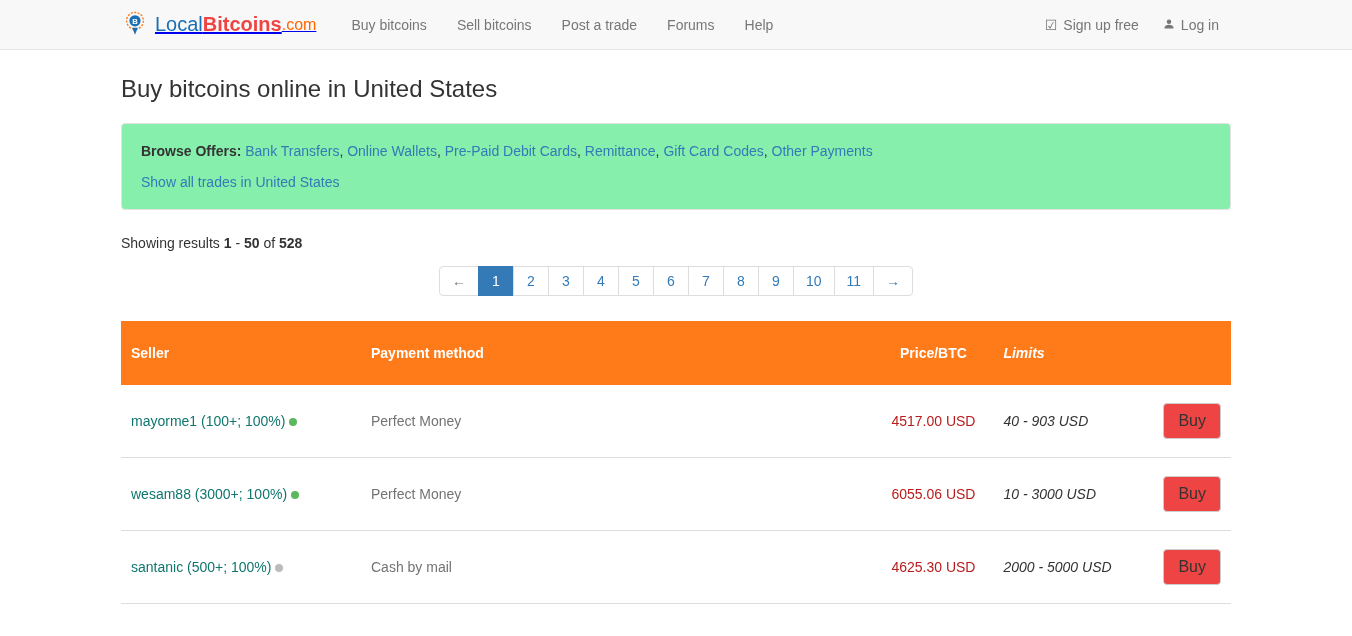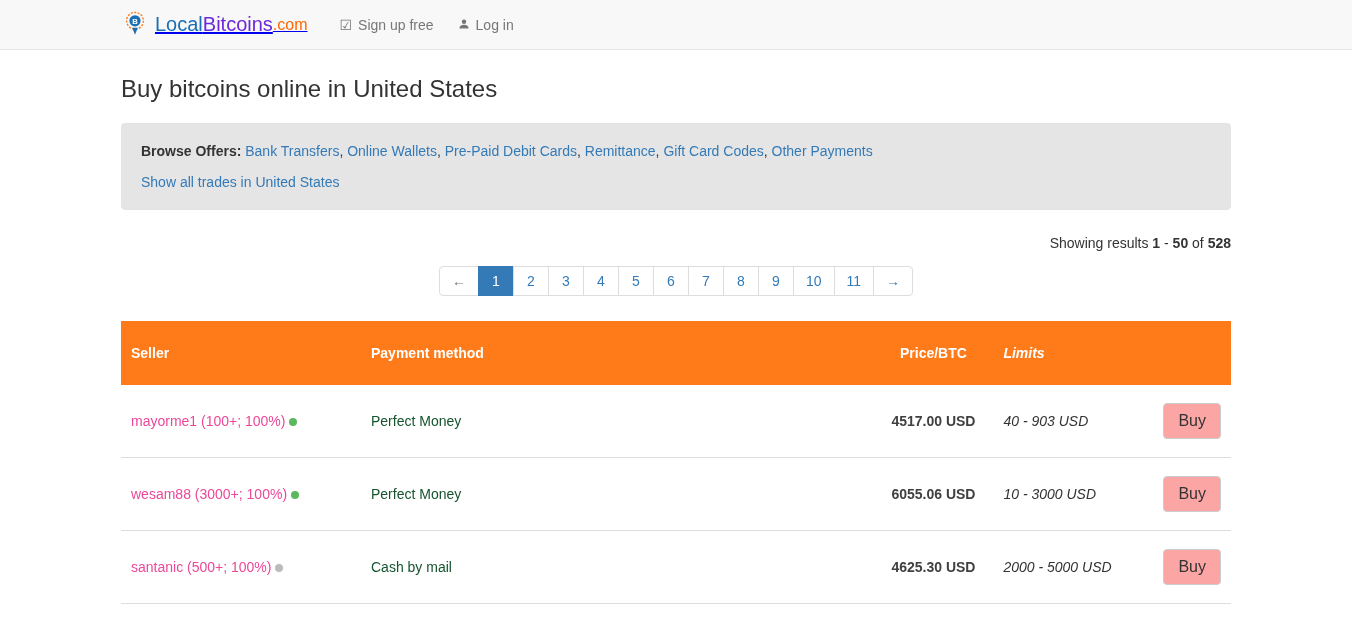--- a/index.html
+++ b/index.html
@@ -1,56 +1,56 @@
 <!DOCTYPE html>
 <html><head>
 <meta charset="utf-8">
 <style>
 * { box-sizing: border-box; margin: 0; padding: 0; }
 body { font-family: "Helvetica Neue", Helvetica, Arial, sans-serif; font-size: 14px; color: #333; background: #fff; }
 .navbar { background: #f8f8f8; border-bottom: 1px solid #e7e7e7; height: 50px; }
 .navbar-inner { max-width: 1140px; margin: 0 auto; display: flex; align-items: center; height: 100%; padding: 0 15px; }
 .logo { display: flex; align-items: center; font-size: 20px; font-weight: 500; margin-right: 20px; }
 .logo-local { color: #1a6fb5; }
-.logo-bitcoins { color: #6d28d9; }
+.logo-bitcoins { color: #ef4444; font-weight: bold; }
 .logo-com { color: #ff6600; font-size: 16px; }
 .logo-icon { width: 28px; height: 28px; margin-right: 6px; }
 .nav-links { display: flex; flex: 1; }
 .nav-links a { color: #777; text-decoration: none; padding: 0 15px; line-height: 50px; font-size: 14px; }
 .nav-right { display: flex; align-items: center; }
 .nav-right a { color: #777; text-decoration: none; padding: 0 12px; display: flex; align-items: center; font-size: 14px; }
 .nav-right .ico { margin-right: 6px; }
 .container { max-width: 1140px; margin: 0 auto; padding: 0 15px; }
 h1 { font-size: 24px; font-weight: 500; margin: 25px 0 20px 0; color: #333; }
-.well { background: #e5e5e5; border: 1px solid #e3e3e3; border-radius: 4px; padding: 19px; margin-bottom: 20px; }
+.well { background: #86efac; border: 1px solid #e3e3e3; border-radius: 4px; padding: 19px; margin-bottom: 20px; }
 .well .browse-label { font-weight: bold; }
 .well a { color: #337ab7; text-decoration: none; }
 .well .show-all { display: inline-block; margin-top: 15px; color: #337ab7; }
-.results-info { text-align: right; margin: 25px 0 15px 0; font-size: 14px; }
+.results-info { text-align: left; margin: 25px 0 15px 0; font-size: 14px; }
 .pagination { display: flex; justify-content: center; margin-bottom: 25px; }
 .pagination ul { display: flex; list-style: none; border-radius: 4px; }
 .pagination li { border: 1px solid #ddd; margin-left: -1px; }
 .pagination li:first-child { border-radius: 4px 0 0 4px; margin-left: 0; }
 .pagination li:last-child { border-radius: 0 4px 4px 0; }
 .pagination li a, .pagination li span { display: block; padding: 6px 12px; color: #337ab7; text-decoration: none; min-width: 34px; text-align: center; }
 .pagination li.active { background: #337ab7; border-color: #337ab7; }
 .pagination li.active span { color: #fff; }
 .pagination li.disabled span { color: #777; }
 table { width: 100%; border-collapse: collapse; }
 thead { background: #ff7b1a; color: #fff; }
 thead th { padding: 24px 10px; text-align: left; font-weight: bold; font-size: 14px; }
 tbody tr { border-bottom: 1px solid #ddd; }
 tbody td { padding: 18px 10px; vertical-align: middle; font-size: 14px; }
-.seller-link { color: #ec4899; text-decoration: none; }
-.payment-link { color: #14532d; text-decoration: none; }
+.seller-link { color: #0f766e; text-decoration: none; }
+.payment-link { color: #737373; text-decoration: none; }
 .status-dot { display: inline-block; width: 8px; height: 8px; border-radius: 50%; margin-left: 4px; vertical-align: middle; }
 .status-green { background: #5cb85c; }
 .status-gray { background: #bbb; }
-.price { color: #404040; font-weight: bold; text-align: right; }
-.buy-btn { background: #fca5a5; border: 1px solid #ccc; border-radius: 4px; padding: 8px 14px; font-size: 16px; cursor: pointer; color: #333; }
+.price { color: #b91c1c; font-weight: normal; text-align: right; }
+.buy-btn { background: #ef4444; border: 1px solid #ccc; border-radius: 4px; padding: 8px 14px; font-size: 16px; cursor: pointer; color: #333; }
 .col-seller { width: 240px; }
 .col-payment { }
 .col-price { width: 120px; text-align: center; }
 .col-limits { width: 160px; font-style: italic; }
 .col-buy { width: 70px; text-align: right; }
 </style>
 </head>
 <body>
 
 <div class="navbar">
@@ -59,20 +59,27 @@
       <svg class="logo-icon" viewBox="0 0 32 40">
         <circle cx="16" cy="14" r="12" fill="none" stroke="#ff7b1a" stroke-width="2" stroke-dasharray="3 2"></circle>
         <circle cx="16" cy="14" r="8" fill="#1a6fb5"></circle>
         <text x="16" y="19" text-anchor="middle" fill="#fff" font-size="11" font-weight="bold">B</text>
         <path d="M 12 24 L 16 34 L 20 24 Z" fill="#1a6fb5"></path>
       </svg>
       <span class="logo-local">Local</span>
         <span class="logo-bitcoins">Bitcoins</span>
         <span class="logo-com">.com</span>
     </a>
+    <div class="nav-links" id="nav-links">
+        <a href="#">Buy bitcoins</a>
+        <a href="#">Sell bitcoins</a>
+        <a href="#">Post a trade</a>
+        <a href="#">Forums</a>
+        <a href="#">Help</a>
+      </div>
     <div class="nav-right">
       <a href="#">
         <span class="ico">☑</span>
         <span>Sign up free</span>
       </a>
       <a href="#">
         <span class="ico">
           <svg width="12" height="12" viewBox="0 0 16 16">
               <path fill="#777" d="M8 8a3 3 0 100-6 3 3 0 000 6zm0 1c-3 0-6 1.5-6 4v1h12v-1c0-2.5-3-4-6-4z"></path>
             </svg>

